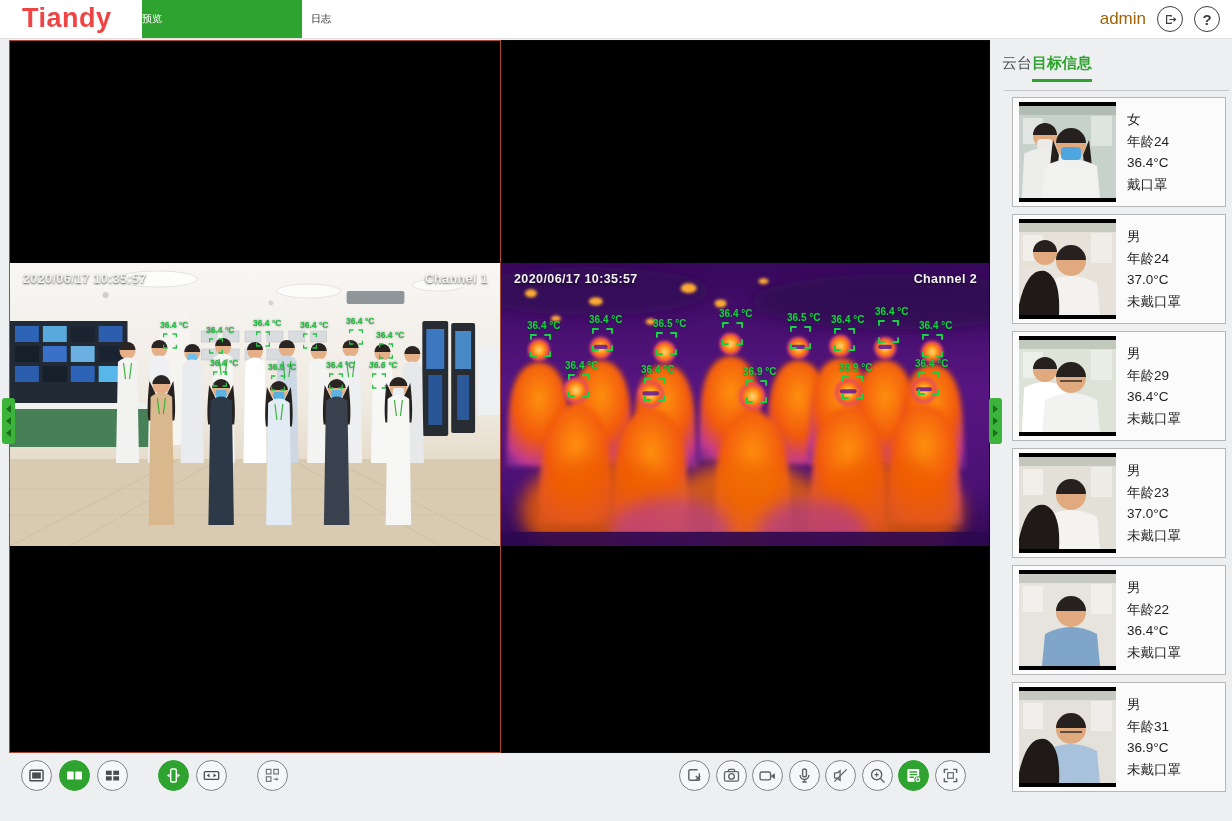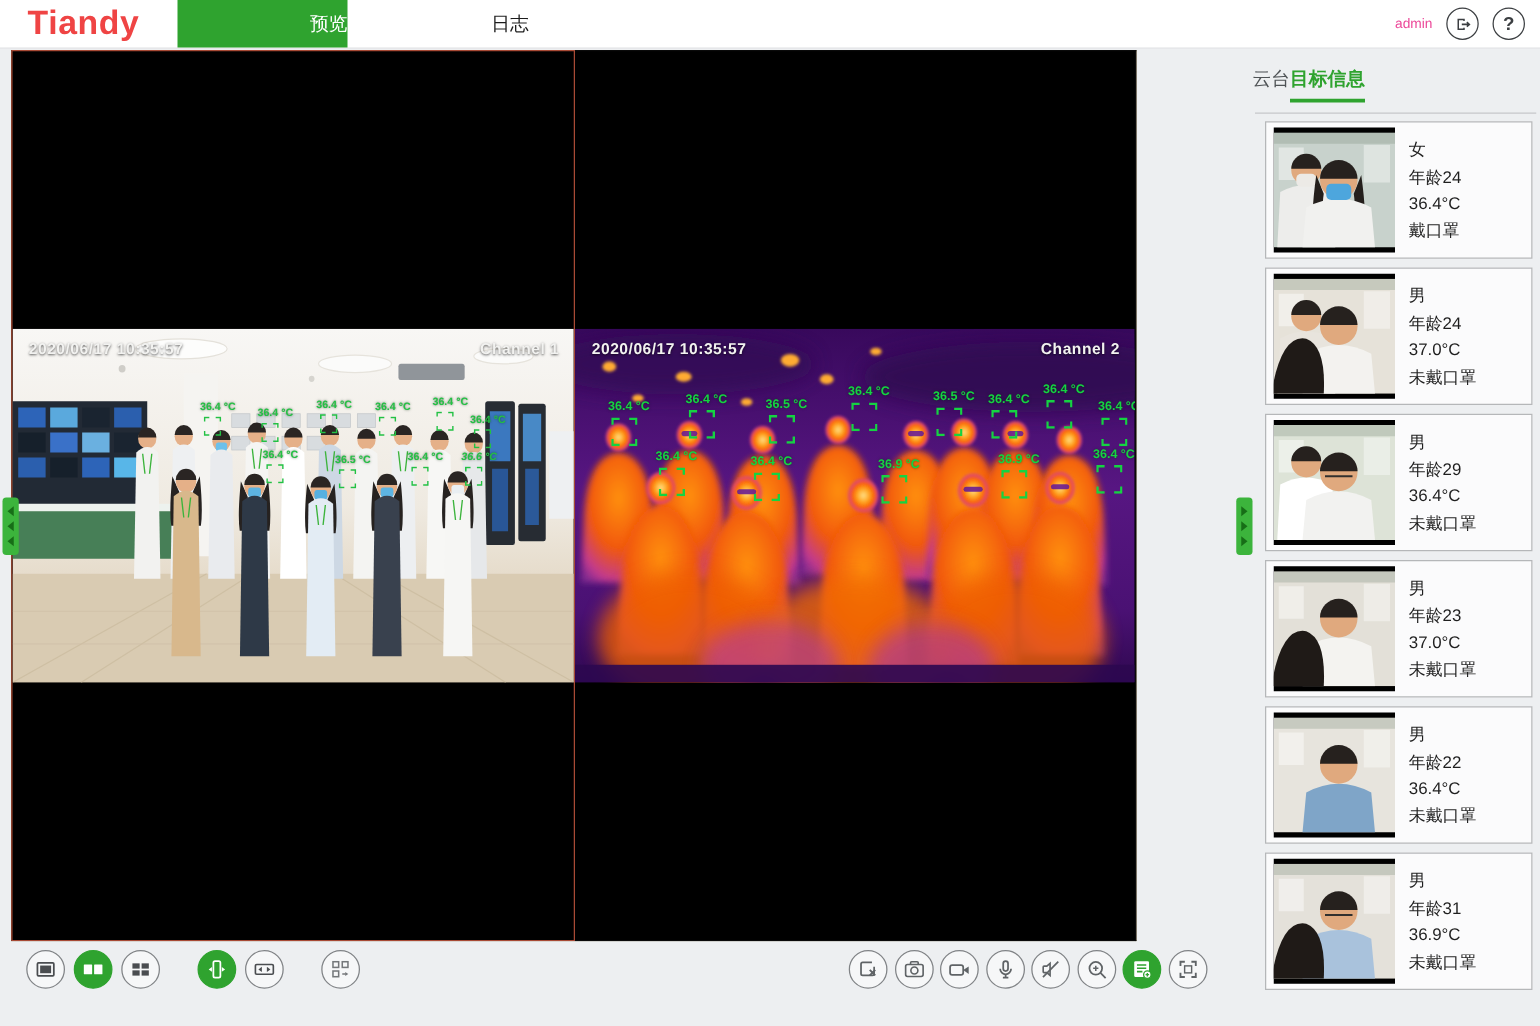--- a/index.html
+++ b/index.html
@@ -3,32 +3,32 @@
 <meta charset="utf-8">
 <style>
   html,body{margin:0;padding:0;}
   body{font-family:"Liberation Sans","DejaVu Sans",sans-serif;background:#cfd2d5;}
   .app{position:relative;width:1232px;height:821px;background:#edeff1;overflow:hidden;}
 
   
   .nav{position:absolute;left:0;top:0;width:1232px;height:38px;background:#ffffff;border-bottom:1px solid #dfe1e3;z-index:5;}
   .logo{position:absolute;left:22px;top:3px;font-size:27px;font-weight:800;color:#ef4444;letter-spacing:.5px;}
   .nav-tabs{position:absolute;left:142px;top:0;height:38px;display:flex;}
-  .nav-tab{width:136px;margin-right:9px;display:flex;align-items:center;justify-content:flex-end;
-           font-size:15px;color:#1c1c1c;cursor:pointer;}
+  .nav-tab{width:160px;margin-right:9px;display:flex;align-items:center;justify-content:flex-start;
+           font-size:10px;color:#1c1c1c;cursor:pointer;}
   .nav-tab.active{background:#2fa32f;color:#fff;}
   .user{position:absolute;right:12px;top:0;height:38px;display:flex;align-items:center;gap:11px;}
-  .user-name{font-size:11px;color:#ec4899;}
+  .user-name{font-size:17px;color:#a16207;}
   .round-btn{width:26px;height:26px;border:1.7px solid #3c3f42;border-radius:50%;display:flex;
              align-items:center;justify-content:center;cursor:pointer;box-sizing:border-box;background:#fff;}
   .round-btn svg{width:17px;height:17px;display:block;}
   .help-glyph{font-size:15px;font-weight:bold;color:#3c3f42;line-height:1;}
 
   
-  .video-wrap{position:absolute;left:9px;top:40px;width:900px;height:713px;background:#a16207;display:flex;z-index:1;}
+  .video-wrap{position:absolute;left:9px;top:40px;width:981px;height:713px;background:#a16207;display:flex;z-index:1;}
   .pane{position:relative;background:#000;overflow:hidden;box-sizing:border-box;}
   .pane1{width:492px;border:1px solid #a84a35;}
   .pane2{width:489px;border:1px solid #0a0a0a;border-left:none;}
   .content{position:absolute;left:0;right:0;top:222px;height:283px;}
   .scene{position:absolute;left:0;top:0;width:100%;height:100%;display:block;}
   .osd{position:absolute;top:9px;font-size:12.5px;font-weight:bold;color:#f2f2f0;
        text-shadow:0 1px 2px rgba(0,0,0,.65);letter-spacing:.4px;z-index:3;}
   .osd.ts{left:13px;} .osd.ch{right:12px;}
   .tlabel{position:absolute;z-index:2;display:flex;flex-direction:column;align-items:flex-start;line-height:1;}
   .tlabel .ttext{font-size:10px;font-weight:bold;color:#15d342;text-shadow:0 0 2px rgba(0,40,0,.6);white-space:nowrap;}

